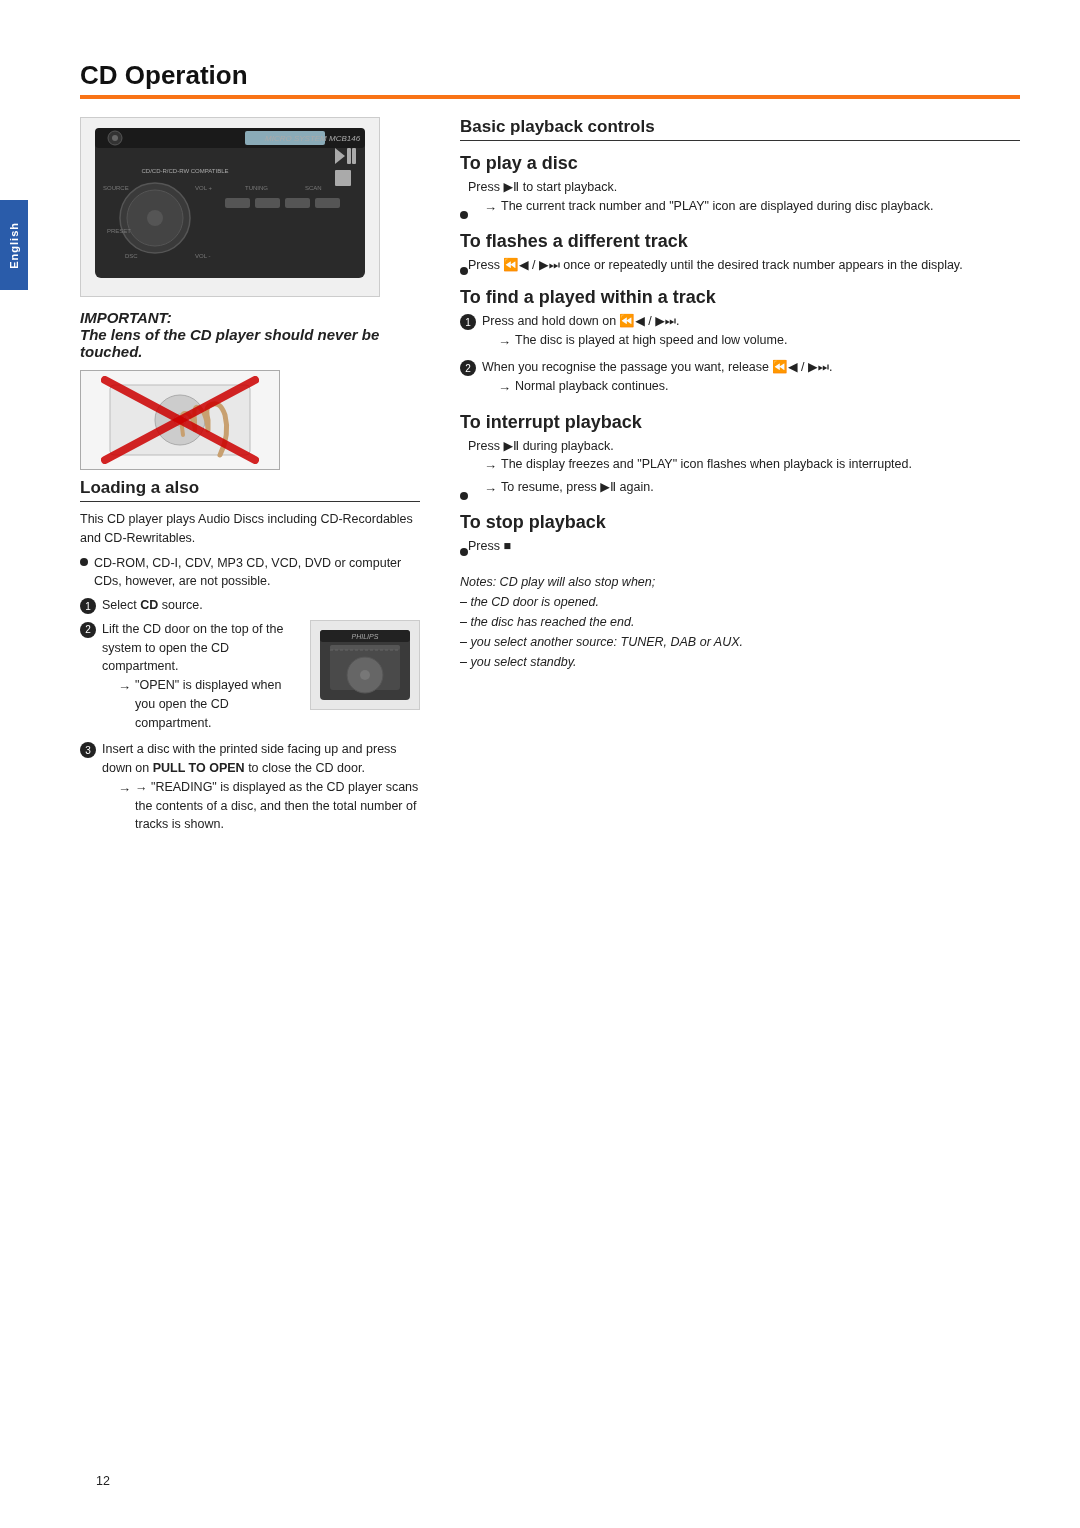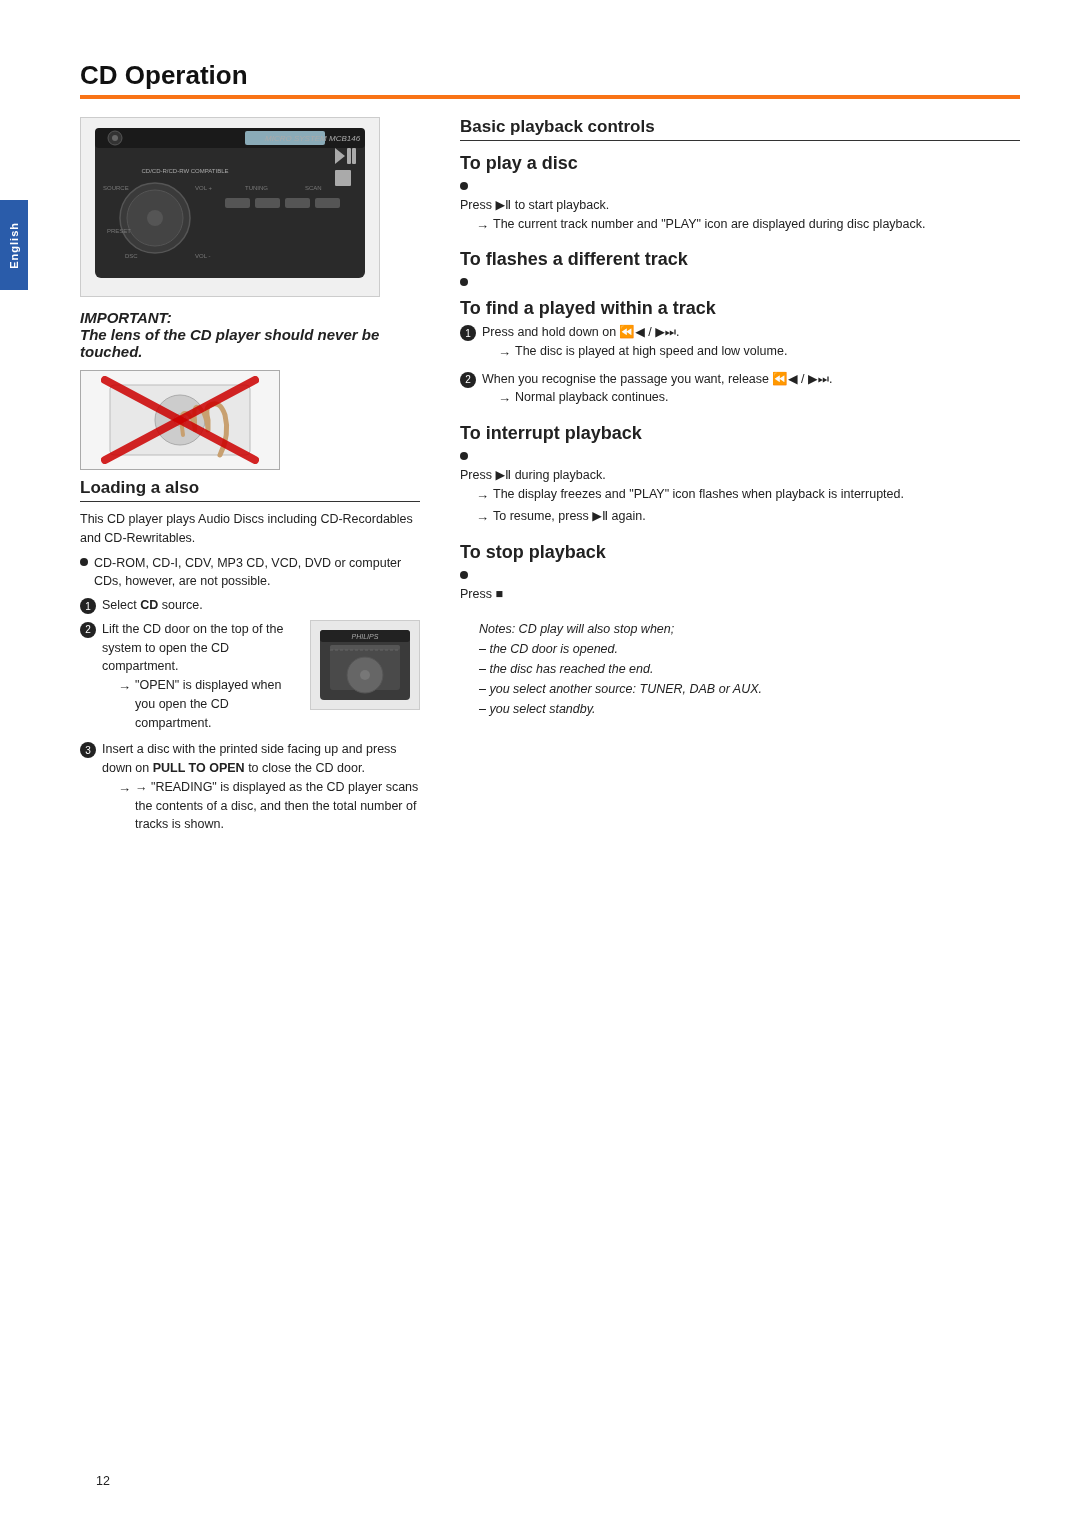--- a/index.html
+++ b/index.html
@@ -179,34 +179,31 @@
     .sub-heading {
       font-size: 18px;
       font-weight: bold;
       margin-top: 12px;
       margin-bottom: 4px;
     }
 
     
     .right-bullet {
       display: flex;
-      align-items: flex-start;
-      gap: 6px;
+      align-items: flex-end;
       margin-bottom: 4px;
       font-size: 12.5px;
       line-height: 1.5;
-      flex-direction: column;
     }
 
     
     .italic-text {
       font-style: italic;
       font-size: 12.5px;
       line-height: 1.6;
-      margin-left: 19px;
     }
 
     
     .page-number {
       position: absolute;
       bottom: 40px;
       left: 96px;
       font-size: 12.5px;
     }
 
@@ -381,20 +378,21 @@
               <span>The current track number and "PLAY" icon are displayed during disc playback.</span>
             </div>
           </div>
         </div>
       </div>
 
       <div class="sub-section">
         <div class="sub-heading">To flashes a different track</div>
         <div class="right-bullet">
           <div class="bullet-dot"></div>
+          <span>Press ⏪◀ / ▶⏭ once or repeatedly until the desired track number appears in the display.</span>
         </div>
       </div>
 
       <div class="sub-section">
         <div class="sub-heading">To find a played within a track</div>
 
         <div class="bullet-item">
           <div class="numbered-circle">1</div>
           <div>
             <span>Press and hold down on ⏪◀ / ▶⏭.</span>

